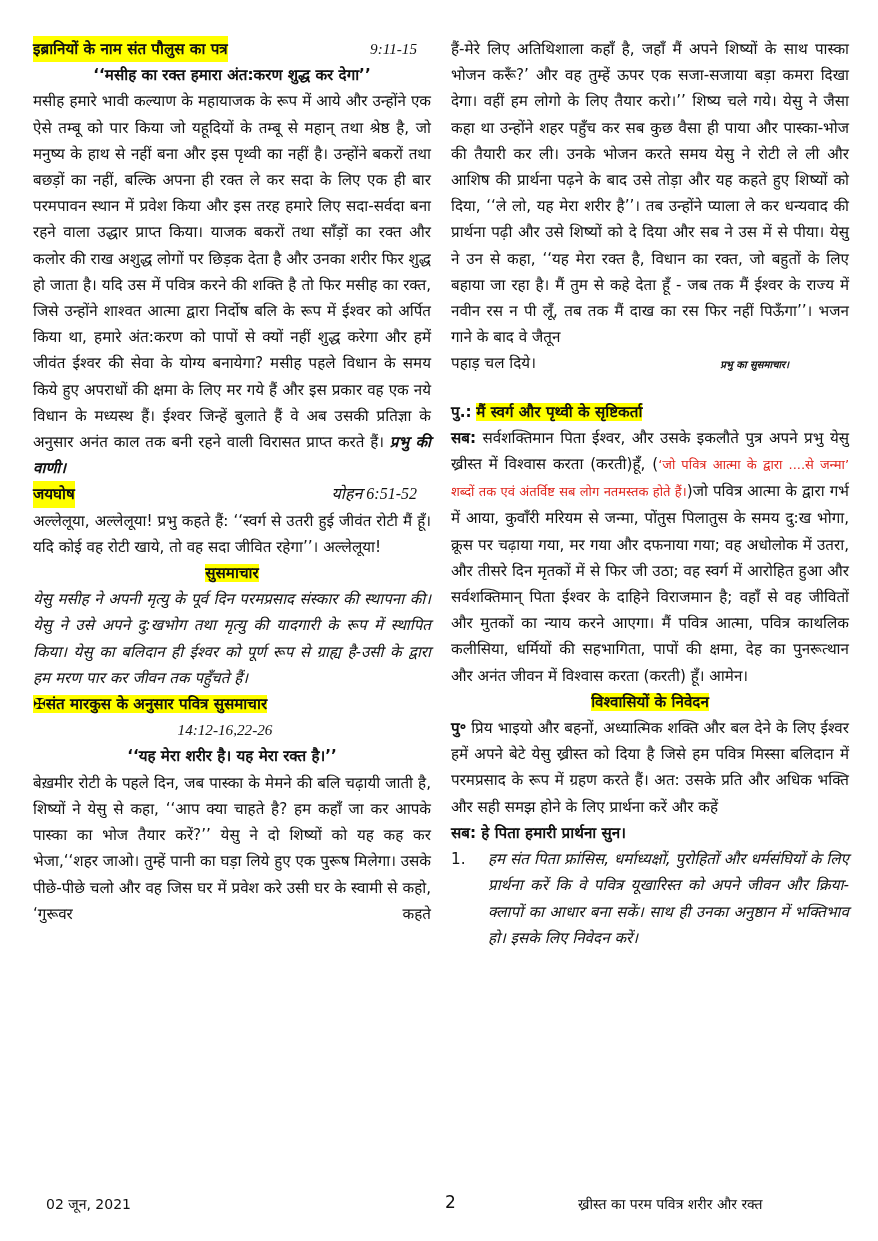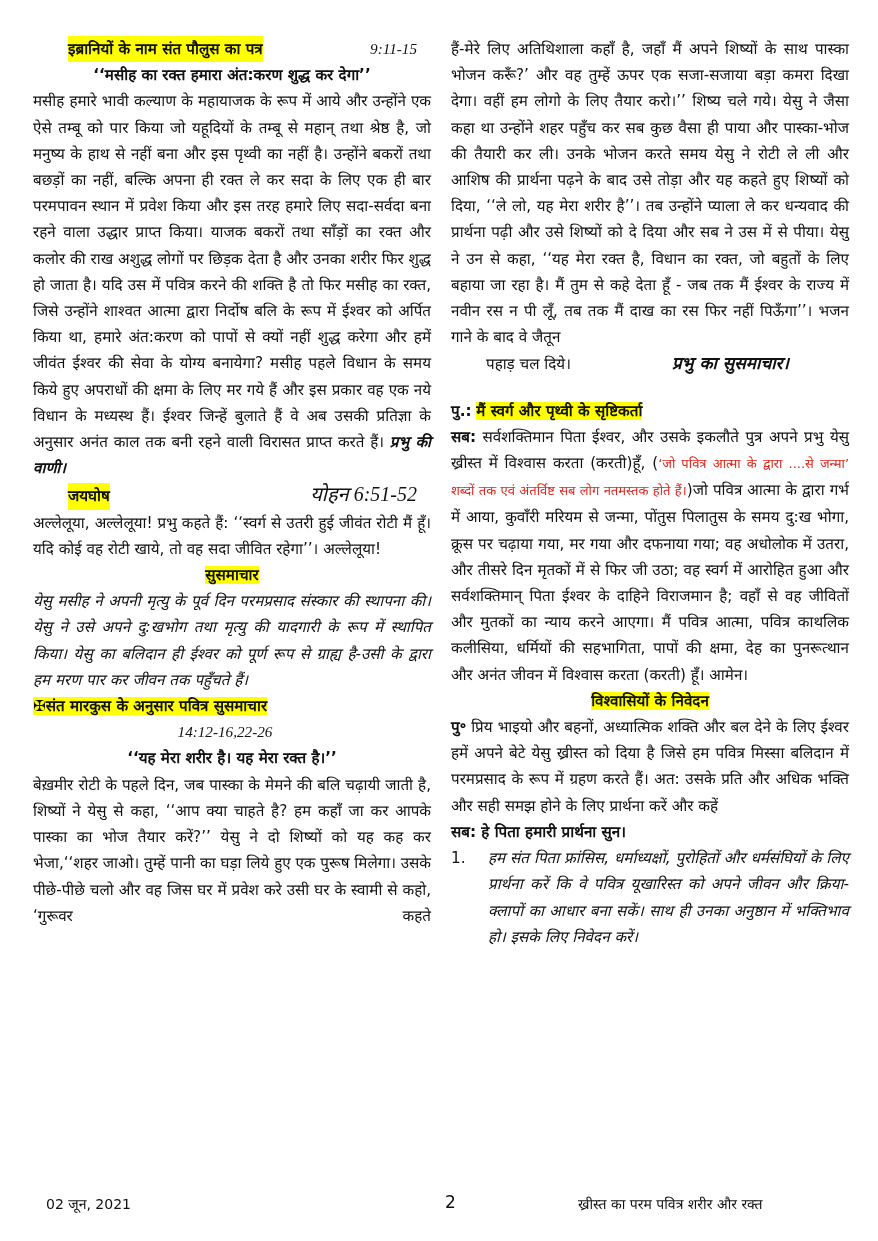--- a/index.html
+++ b/index.html
@@ -5,21 +5,21 @@
   html, body { margin: 0; padding: 0; background: #ffffff; }
   body { width: 878px; height: 1241px; position: relative; overflow: hidden;
     font-family: "DejaVu Sans", sans-serif; color: #111; }
   .col { position: absolute; top: 36px; width: 398px; font-size: 15.2px; line-height: 26.2px; }
   .col.left { left: 33px; }
   .col.right { left: 451px; }
   .just { text-align: justify; text-align-last: left; }
   .it { font-style: italic; }
   .b { font-weight: bold; }
   .hl { background: #ffff00; }
-  .row { display: flex; justify-content: space-between; align-items: baseline; margin-left: 35px; }
+  .row { display: flex; justify-content: space-between; align-items: baseline; }
   .ref { font-style: italic; padding-right: 14px; font-family: Liberation Serif, serif; }
   .center { text-align: center; }
   .red { color: #e0241b; font-size: 13px; }
   .numbered { display: flex; }
   .numbered .num { width: 37px; flex: none; }
   .numbered .txt { flex: 1; font-style: italic; }
   .footer { position: absolute; top: 1194px; left: 0; width: 878px; font-size: 14px; }
   .footer .date { position: absolute; left: 46px; }
   .footer .pageno { position: absolute; left: 445px; font-size: 17px; top: -2px; }
   .footer .ftitle { position: absolute; left: 578px; }
@@ -36,21 +36,21 @@
     <span class="ref">9:11-15</span>
   </div>
   <div class="center b">‘‘मसीह का रक्त हमारा अंत:करण शुद्ध कर देगा’’</div>
   <div class="just">
     <span>मसीह हमारे भावी कल्याण के महायाजक के रूप में आये और उन्होंने एक ऐसे तम्बू को पार किया जो यहूदियों के तम्बू से महान् तथा श्रेष्ठ है, जो मनुष्य के हाथ से नहीं बना और इस पृथ्वी का नहीं है। उन्होंने बकरों तथा बछड़ों का नहीं, बल्कि अपना ही रक्त ले कर सदा के लिए एक ही बार परमपावन स्थान में प्रवेश किया और इस तरह हमारे लिए सदा-सर्वदा बना रहने वाला उद्धार प्राप्त किया। याजक बकरों तथा साँड़ों का रक्त और कलोर की राख अशुद्ध लोगों पर छिड़क देता है और उनका शरीर फिर शुद्ध हो जाता है। यदि उस में पवित्र करने की शक्ति है तो फिर मसीह का रक्त, जिसे उन्होंने शाश्वत आत्मा द्वारा निर्दोष बलि के रूप में ईश्वर को अर्पित किया था, हमारे अंत:करण को पापों से क्यों नहीं शुद्ध करेगा और हमें जीवंत ईश्वर की सेवा के योग्य बनायेगा? मसीह पहले विधान के समय किये हुए अपराधों की क्षमा के लिए मर गये हैं और इस प्रकार वह एक नये विधान के मध्यस्थ हैं।  ईश्वर जिन्हें बुलाते हैं वे अब उसकी प्रतिज्ञा के अनुसार अनंत काल तक बनी रहने वाली विरासत प्राप्त करते हैं।</span>
     <span class="b it">प्रभु की वाणी।</span>
   </div>
 
   <div class="row">
     <span class="b hl">जयघोष</span>
-    <span class="ref" style="font-size:20px">योहन 6:51-52</span>
+    <span class="ref" style="font-size:16px">योहन 6:51-52</span>
   </div>
   <div class="just">अल्लेलूया, अल्लेलूया! प्रभु कहते हैं: ‘‘स्वर्ग से उतरी हुई जीवंत रोटी मैं हूँ।  यदि कोई वह रोटी खाये, तो वह सदा जीवित रहेगा’’। अल्लेलूया!</div>
 
   <div class="center">
     <span class="b hl">सुसमाचार</span>
   </div>
   <div class="just it">येसु मसीह ने अपनी मृत्यु के पूर्व दिन परमप्रसाद संस्कार की स्थापना की। येसु ने उसे अपने दु:खभोग तथा मृत्यु की यादगारी के रूप में स्थापित किया। येसु का बलिदान ही ईश्वर को पूर्ण रूप से ग्राह्य है-उसी के द्वारा हम मरण पार कर जीवन तक पहुँचते हैं।</div>
   <div>
     <span class="b hl"><span class="cross">✠</span><span>संत मारकुस के अनुसार पवित्र सुसमाचार</span></span>
   </div>
@@ -58,21 +58,21 @@
     <span class="ref">14:12-16,22-26</span>
   </div>
   <div class="center b">‘‘यह मेरा शरीर है। यह मेरा रक्त है।’’</div>
   <div class="just" style="text-align-last: justify">बेख़मीर रोटी के पहले दिन, जब पास्का के मेमने की बलि चढ़ायी जाती है, शिष्यों ने येसु से कहा, ‘‘आप क्या चाहते है? हम कहाँ जा कर आपके पास्का का भोज तैयार करें?’’ येसु ने दो शिष्यों को यह कह कर भेजा,‘‘शहर जाओ। तुम्हें पानी का घड़ा लिये हुए एक पुरूष मिलेगा। उसके पीछे-पीछे चलो और वह जिस घर में प्रवेश करे उसी घर के स्वामी से कहो, ‘गुरूवर कहते</div>
 </div>
 
 <div class="col right">
   <div class="just">हैं-मेरे लिए अतिथिशाला कहाँ है, जहाँ मैं अपने शिष्यों के साथ पास्का भोजन करूँ?’ और वह तुम्हें ऊपर एक सजा-सजाया बड़ा कमरा दिखा देगा। वहीं हम लोगो के लिए तैयार करो।’’ शिष्य चले गये। येसु ने जैसा कहा था उन्होंने शहर पहुँच कर सब कुछ वैसा ही पाया  और पास्का-भोज की तैयारी कर ली। उनके भोजन करते समय येसु ने रोटी ले ली और आशिष की प्रार्थना पढ़ने के बाद उसे तोड़ा और यह कहते हुए शिष्यों को दिया, ‘‘ले लो, यह मेरा शरीर है’’। तब उन्होंने प्याला ले कर धन्यवाद की प्रार्थना पढ़ी और उसे शिष्यों को दे दिया और सब ने उस में से पीया। येसु ने उन से कहा, ‘‘यह मेरा रक्त है, विधान का रक्त, जो बहुतों के लिए बहाया जा रहा है। मैं तुम से कहे देता हूँ - जब तक मैं ईश्वर के राज्य में नवीन रस न पी लूँ, तब तक मैं दाख का रस फिर नहीं पिऊँगा’’। भजन गाने के बाद वे जैतून</div>
   <div class="row">
     <span>पहाड़ चल दिये।</span>
-    <span class="b it" style="font-size:17px; padding-right:60px">प्रभु का सुसमाचार।</span>
+    <span class="b it" style="font-size:10px; padding-right:60px">प्रभु का सुसमाचार।</span>
   </div>
 
   <div class="gap"></div>
 
   <div>
     <span class="b">पु.:</span>
     <span class="b hl">मैं स्वर्ग और पृथ्वी के सृष्टिकर्ता</span>
   </div>
   <div class="just">
     <span class="b">सब:</span>

